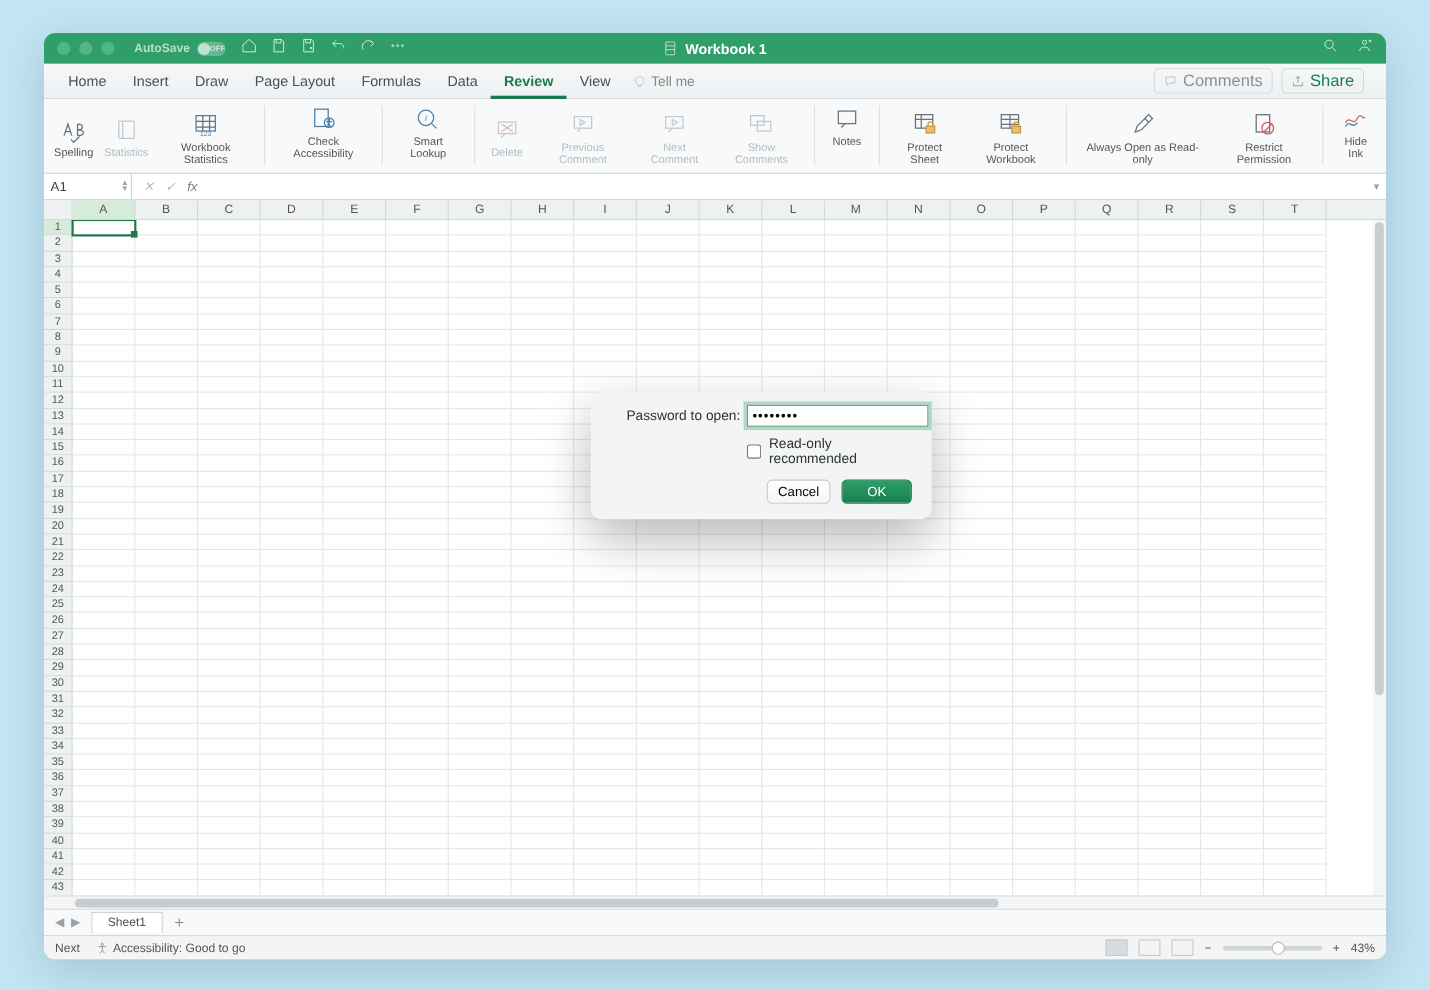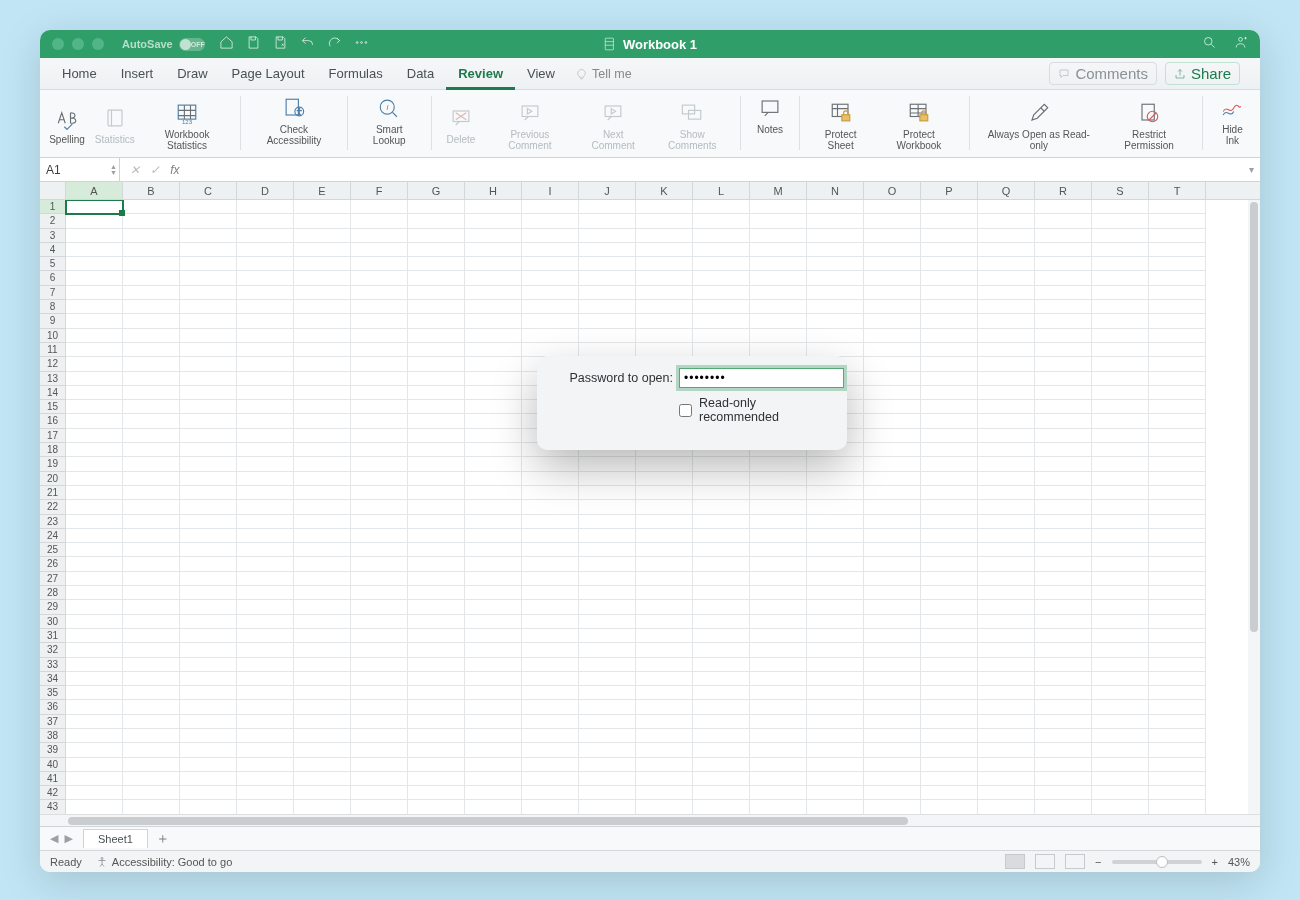--- a/index.html
+++ b/index.html
@@ -1369,21 +1369,21 @@
   <div class="sheetbar">
     <div class="sheetnav">
       <span>◀</span>
       <span>▶</span>
     </div>
     <div class="sheettab">Sheet1</div>
     <div class="addsheet">＋</div>
   </div>
 
   <div class="status">
-    <span>Ready</span>
+    <span>Next</span>
     <span style="display:flex;align-items:center;gap:4px">
       <svg viewBox="0 0 24 24" style="width:12px;height:12px;stroke:#555;fill:none">
           <circle cx="12" cy="5" r="2"></circle>
           <path d="M5 9h14M12 9v7m-4 5l4-5 4 5"></path>
         </svg>
       <span>Accessibility: Good to go</span>
     </span>
     <div class="right">
       <span class="viewbtn active"></span>
       <span class="viewbtn"></span>
@@ -1400,16 +1400,20 @@
   <div class="modal">
     <div class="body">
       <div class="formrow">
         <label>Password to open:</label>
         <input type="password" class="focus" value="••••••••" style="">
       </div>
       <div class="chkrow">
         <input type="checkbox" style="">
         <span>Read-only recommended</span>
       </div>
+      <div class="btnrow">
+        <button class="btn">Cancel</button>
+        <button class="btn primary">OK</button>
+      </div>
     </div>
   </div>
 
 </div>
 
 </body></html>

